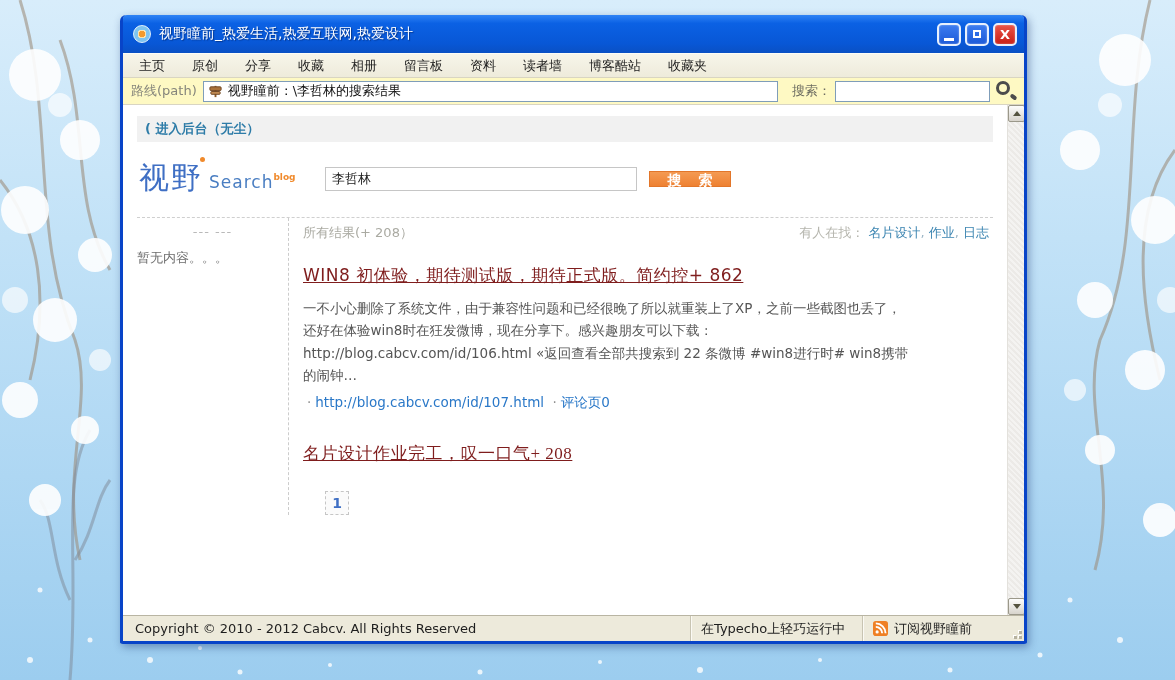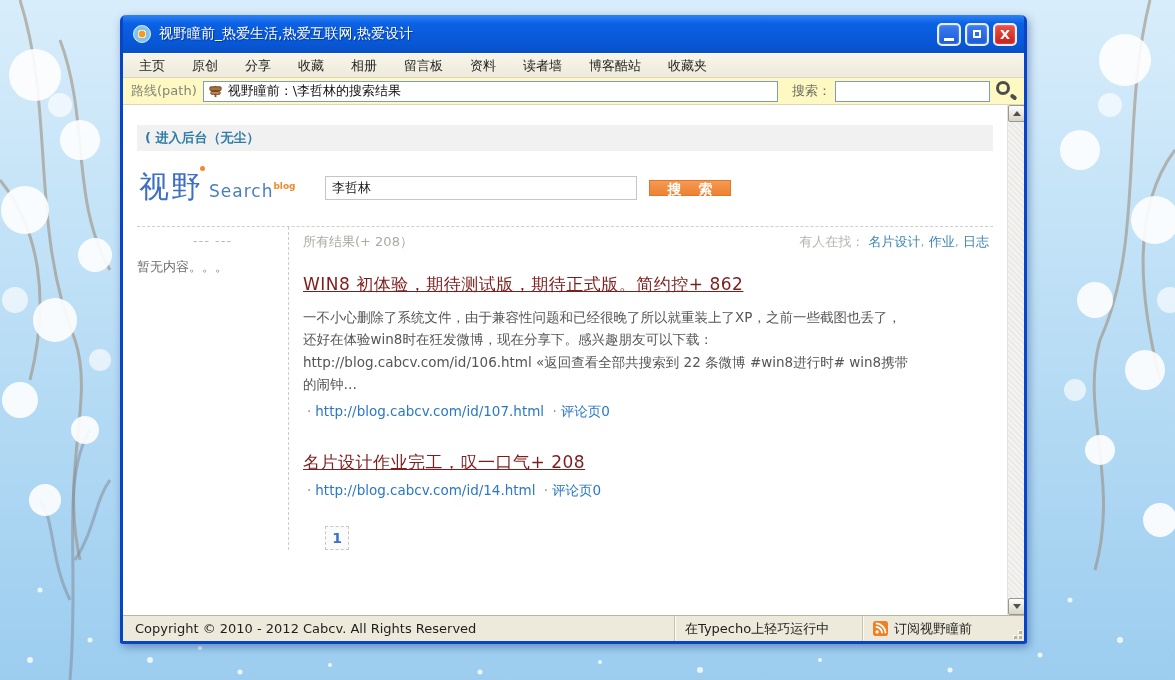--- a/index.html
+++ b/index.html
@@ -62,21 +62,21 @@
                border:1px solid #9b988a; border-radius:2px; display:flex; align-items:center; justify-content:center;
                cursor:pointer; }
   .scrollbtn.up { top:0; } .scrollbtn.down { bottom:0; }
   .tri-up { width:0; height:0; border-left:4px solid transparent; border-right:4px solid transparent;
             border-bottom:5px solid #55533f; }
   .tri-down { width:0; height:0; border-left:4px solid transparent; border-right:4px solid transparent;
               border-top:5px solid #55533f; }
 
   .page-inner { position:absolute; left:0; right:17px; top:0; bottom:0; padding:0 14px; }
 
-  .admin-bar { margin-top:20px; background:#f1f1f1; height:26px; line-height:26px; padding-left:8px;
+  .admin-bar { margin-top:11px; background:#f1f1f1; height:26px; line-height:26px; padding-left:8px;
                font-size:13px; font-weight:bold; color:#2e7ca8; }
 
   .masthead { display:flex; align-items:center; padding:16px 0 18px 2px;
               border-bottom:1px dashed #cfcfcf; }
   .logo { display:flex; align-items:baseline; width:186px; flex:0 0 186px; cursor:pointer; }
   .logo-cn { font-size:30px; color:#3f6fc4; letter-spacing:2px; position:relative; }
   .logo-dot { position:absolute; right:-2px; top:-1px; width:5px; height:5px; background:#f08a2c; border-radius:50%; }
   .logo-en { font-size:17px; color:#4a7ec2; margin-left:6px; letter-spacing:1px; }
   .logo-sup { font-size:9px; color:#f08a2c; font-weight:bold; vertical-align:super; position:relative; top:-8px; }
   .main-search { width:312px; height:24px; border:1px solid #c6c6c6; font-size:13px; padding:0 6px;
@@ -108,21 +108,21 @@
   .pagination { margin:26px 0 0 22px; }
   .page-num { display:inline-block; width:24px; height:24px; line-height:22px; text-align:center;
               border:1px dashed #c6c6c6; color:#3f6fc4; font-weight:bold; font-size:14px;
               background:#fbfbfb; cursor:pointer; }
 
   
   .footer { flex:0 0 26px; background:#edeadb; border-top:1px solid #b9b5a3; display:flex;
             align-items:stretch; font-size:13px; color:#1e1e1e; }
   .foot-cell { display:flex; align-items:center;text-align:center; }
   .foot-copy { flex:1; padding-left:12px; }
-  .foot-run { width:188px; border-left:1px solid #c8c4b2; box-shadow:inset 1px 0 0 #fbfaf4; padding-left:10px; }
+  .foot-run { width:172px; border-left:1px solid #c8c4b2; box-shadow:inset 1px 0 0 #fbfaf4; padding-left:10px; }
   .foot-sub { width:148px; border-left:1px solid #c8c4b2; box-shadow:inset 1px 0 0 #fbfaf4; padding-left:10px; }
   .rss-icon { width:15px; height:15px; margin-right:6px; flex:0 0 15px; }
   .grip { width:14px; position:relative; }
   .grip i { position:absolute; width:3px; height:3px; background:#b6b2a0; box-shadow:-1px -1px 0 #fff; }
   .grip i:nth-child(1){ right:2px; bottom:2px; }
   .grip i:nth-child(2){ right:2px; bottom:7px; }
   .grip i:nth-child(3){ right:7px; bottom:2px; }
 </style>
 </head>
 <body>
@@ -267,26 +267,22 @@
 
           <div class="result-item">
             <a class="result-title">WIN8 初体验，期待测试版，期待正式版。简约控+ 862</a>
             <div class="result-excerpt">一不小心删除了系统文件，由于兼容性问题和已经很晚了所以就重装上了XP，之前一些截图也丢了，还好在体验win8时在狂发微博，现在分享下。感兴趣朋友可以下载：http://blog.cabcv.com/id/106.html «返回查看全部共搜索到 22 条微博 #win8进行时# win8携带的闹钟…</div>
             <div class="result-links">
               <span class="bullet">·</span><a>http://blog.cabcv.com/id/107.html</a>
               <span class="bullet">·</span><a>评论页0</a>
             </div>
           </div>
 
-          <div class="result-item" style="margin-top:30px;">
+          <div class="result-item" style="margin-top:30px;font-family:Liberation Serif, serif;">
             <a class="result-title">名片设计作业完工，叹一口气+ 208</a>
-            <div class="result-links">
-              <span class="bullet">·</span><a>http://blog.cabcv.com/id/14.html</a>
-              <span class="bullet">·</span><a>评论页0</a>
-            </div>
           </div>
 
           <div class="pagination">
             <span class="page-num">1</span>
           </div>
         </div>
       </div>
 
     </div>
 

